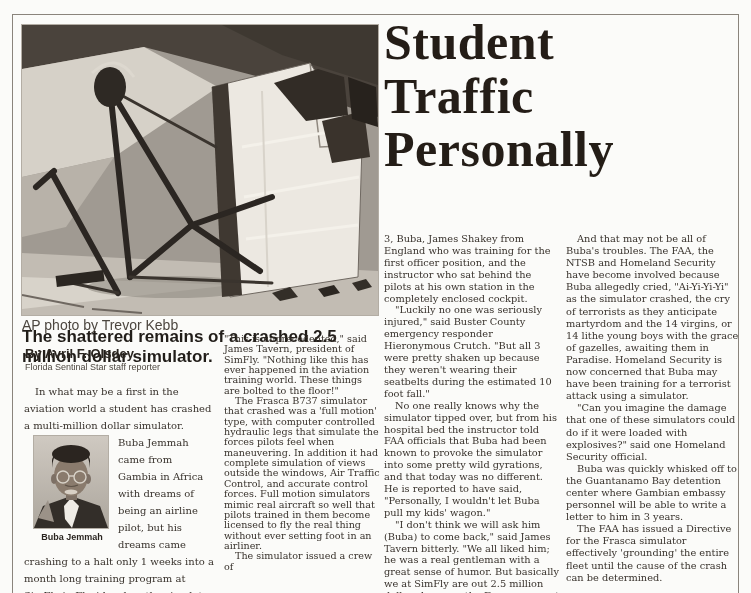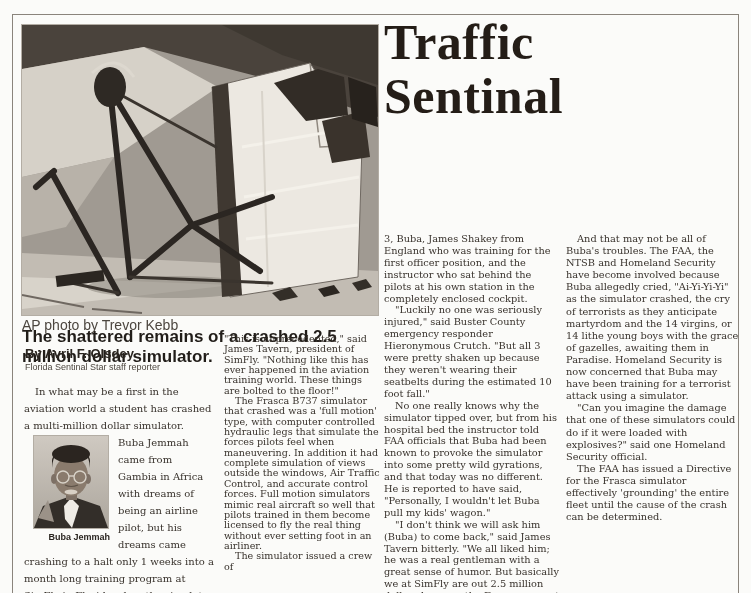--- a/index.html
+++ b/index.html
@@ -44,21 +44,21 @@
   }
   .headline span { display:block; }
   .col { position:absolute; text-align:left; }
   .col p { margin:0; text-indent:11px; }
   .col p.noindent { text-indent:0; }
   .col1 { left:24px;  top:383px; width:190px; font-size:10px;  line-height:17px; }
   .col2 { left:224px; top:334px; width:156px; font-size:9.6px; line-height:10.35px; }
   .col3 { left:384px; top:233px; width:176px; font-size:9.8px; line-height:11.9px; }
   .col4 { left:566px; top:233px; width:174px; font-size:9.8px; line-height:12.1px; }
   .portrait-float {
-    float:left; width:76px; margin:2px 8px 2px 10px; text-align:right;
+    float:left; width:76px; margin:2px 8px 2px 10px; text-align:center;
   }
   .portrait-float svg { display:block; width:74px; height:92px; outline:1px solid #b3ada4; }
   .portrait-caption {
     font-family:"Liberation Sans", sans-serif; font-weight:bold;
     font-size:9px; color:#2a2520; margin-top:2px; text-indent:0;
   }
 </style>
 </head>
 <body>
 
@@ -115,22 +115,23 @@
     </svg>
   </div>
 
   <div class="photo-credit">AP photo by Trevor Kebb</div>
   <div class="photo-caption">The shattered remains of a crashed 2.5 million dollar simulator.</div>
 
   <div class="byline-name">By Avril F. Olsdey</div>
   <div class="byline-aff">Florida Sentinal Star staff reporter</div>
 
   <h1 class="headline">
+    <span>Student</span>
     <span>Traffic</span>
-    <span>Sentinal</span>
+    <span>Personally</span>
   </h1>
 
   <div class="col col1">
     <p>In what may be a first in the aviation world a student has crashed a multi-million dollar simulator.</p>
     <p class="noindent">
       <span class="portrait-float">
         <svg viewBox="0 0 74 92">
           <defs>
             <linearGradient id="pg" x1="0" y1="0" x2="0" y2="1">
               <stop offset="0" stop-color="#cfc9c1"></stop>
@@ -167,16 +168,17 @@
   <div class="col col3">
     <p class="noindent">3, Buba, James Shakey from England who was training for the first officer position, and the instructor who sat behind the pilots at his own station in the completely enclosed cockpit.</p>
     <p>"Luckily no one was seriously injured," said Buster County emergency responder Hieronymous Crutch. "But all 3 were pretty shaken up because they weren't wearing their seatbelts during the estimated 10 foot fall."</p>
     <p>No one really knows why the simulator tipped over, but from his hospital bed the instructor told FAA officials that Buba had been known to provoke the simulator into some pretty wild gyrations, and that today was no different. He is reported to have said, "Personally, I wouldn't let Buba pull my kids' wagon."</p>
     <p>"I don't think we will ask him (Buba) to come back," said James Tavern bitterly. "We all liked him; he was a real gentleman with a great sense of humor. But basically we at SimFly are out 2.5 million dollars because the Frasca was not</p>
   </div>
 
   <div class="col col4">
     <p>And that may not be all of Buba's troubles. The FAA, the NTSB and Homeland Security have become involved because Buba allegedly cried, "Ai-Yi-Yi-Yi" as the simulator crashed, the cry of terrorists as they anticipate martyrdom and the 14 virgins, or 14 lithe young boys with the grace of gazelles, awaiting them in Paradise. Homeland Security is now concerned that Buba may have been training for a terrorist attack using a simulator.</p>
     <p>"Can you imagine the damage that one of these simulators could do if it were loaded with explosives?" said one Homeland Security official.</p>
+    <p>Buba was quickly whisked off to the Guantanamo Bay detention center where Gambian embassy personnel will be able to write a letter to him in 3 years.</p>
     <p>The FAA has issued a Directive for the Frasca simulator effectively 'grounding' the entire fleet until the cause of the crash can be determined.</p>
   </div>
 
 </div>
 
 </body></html>

